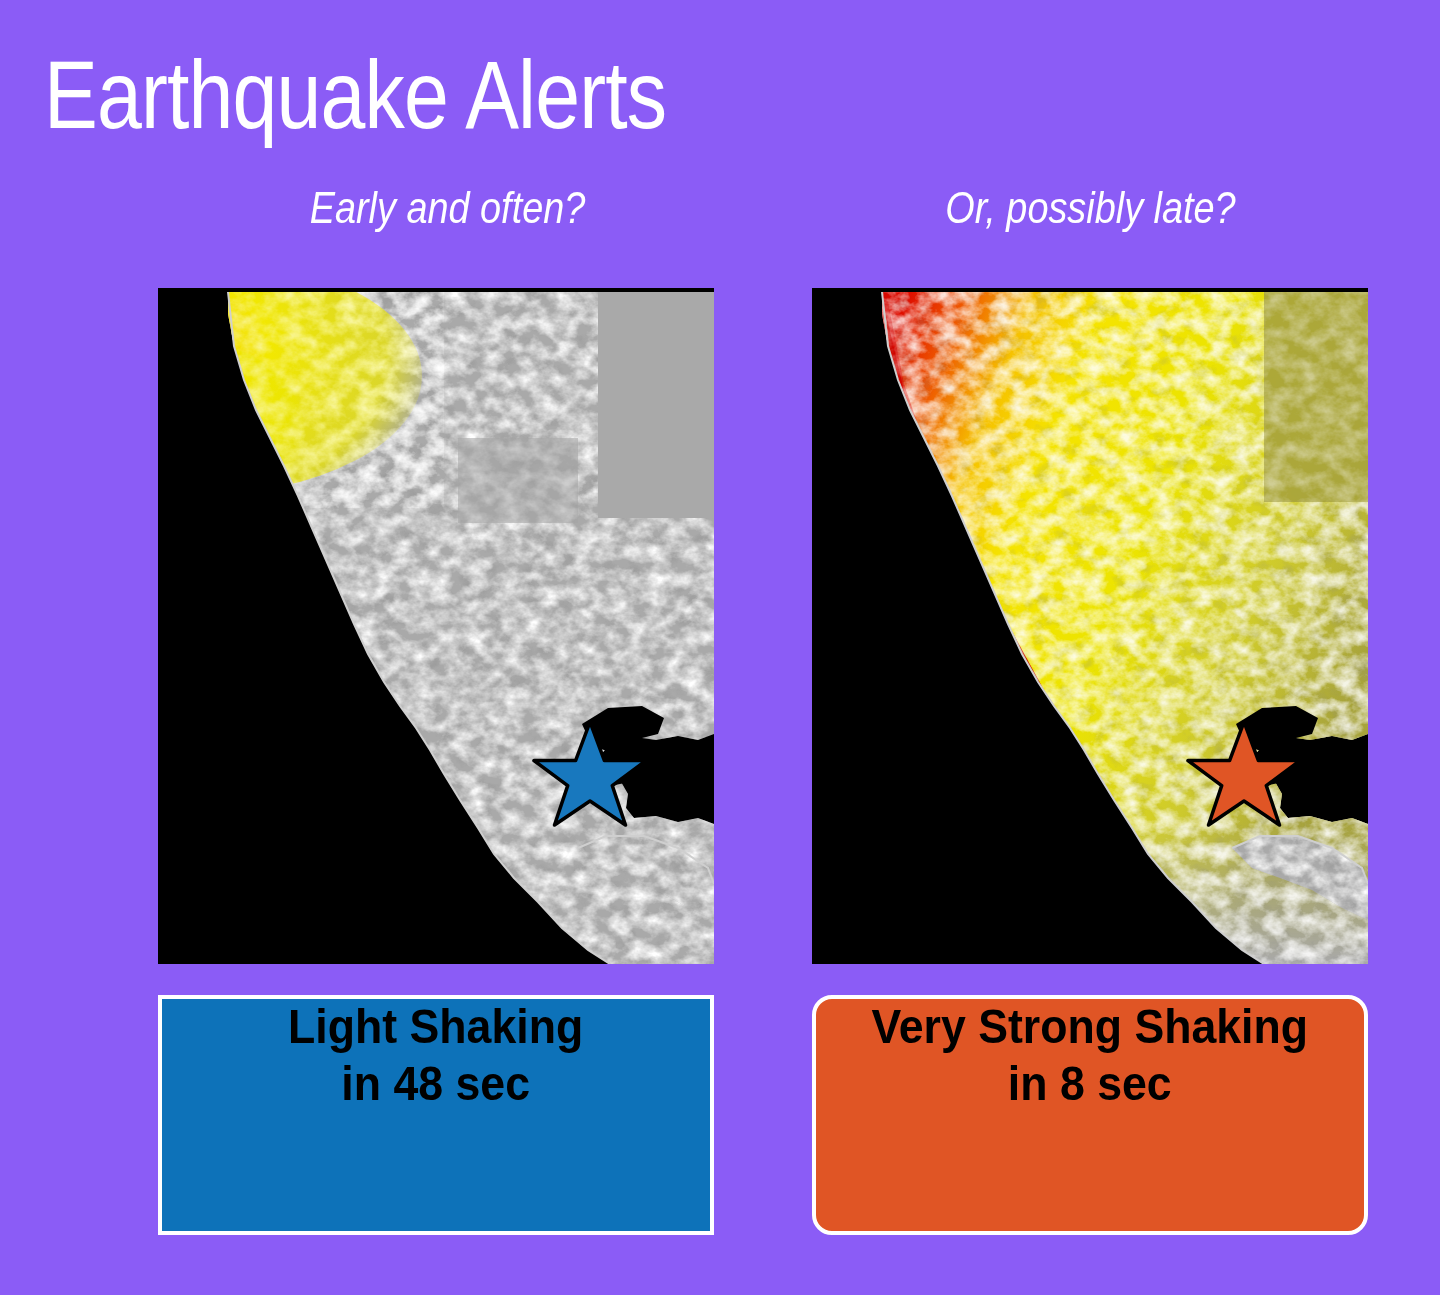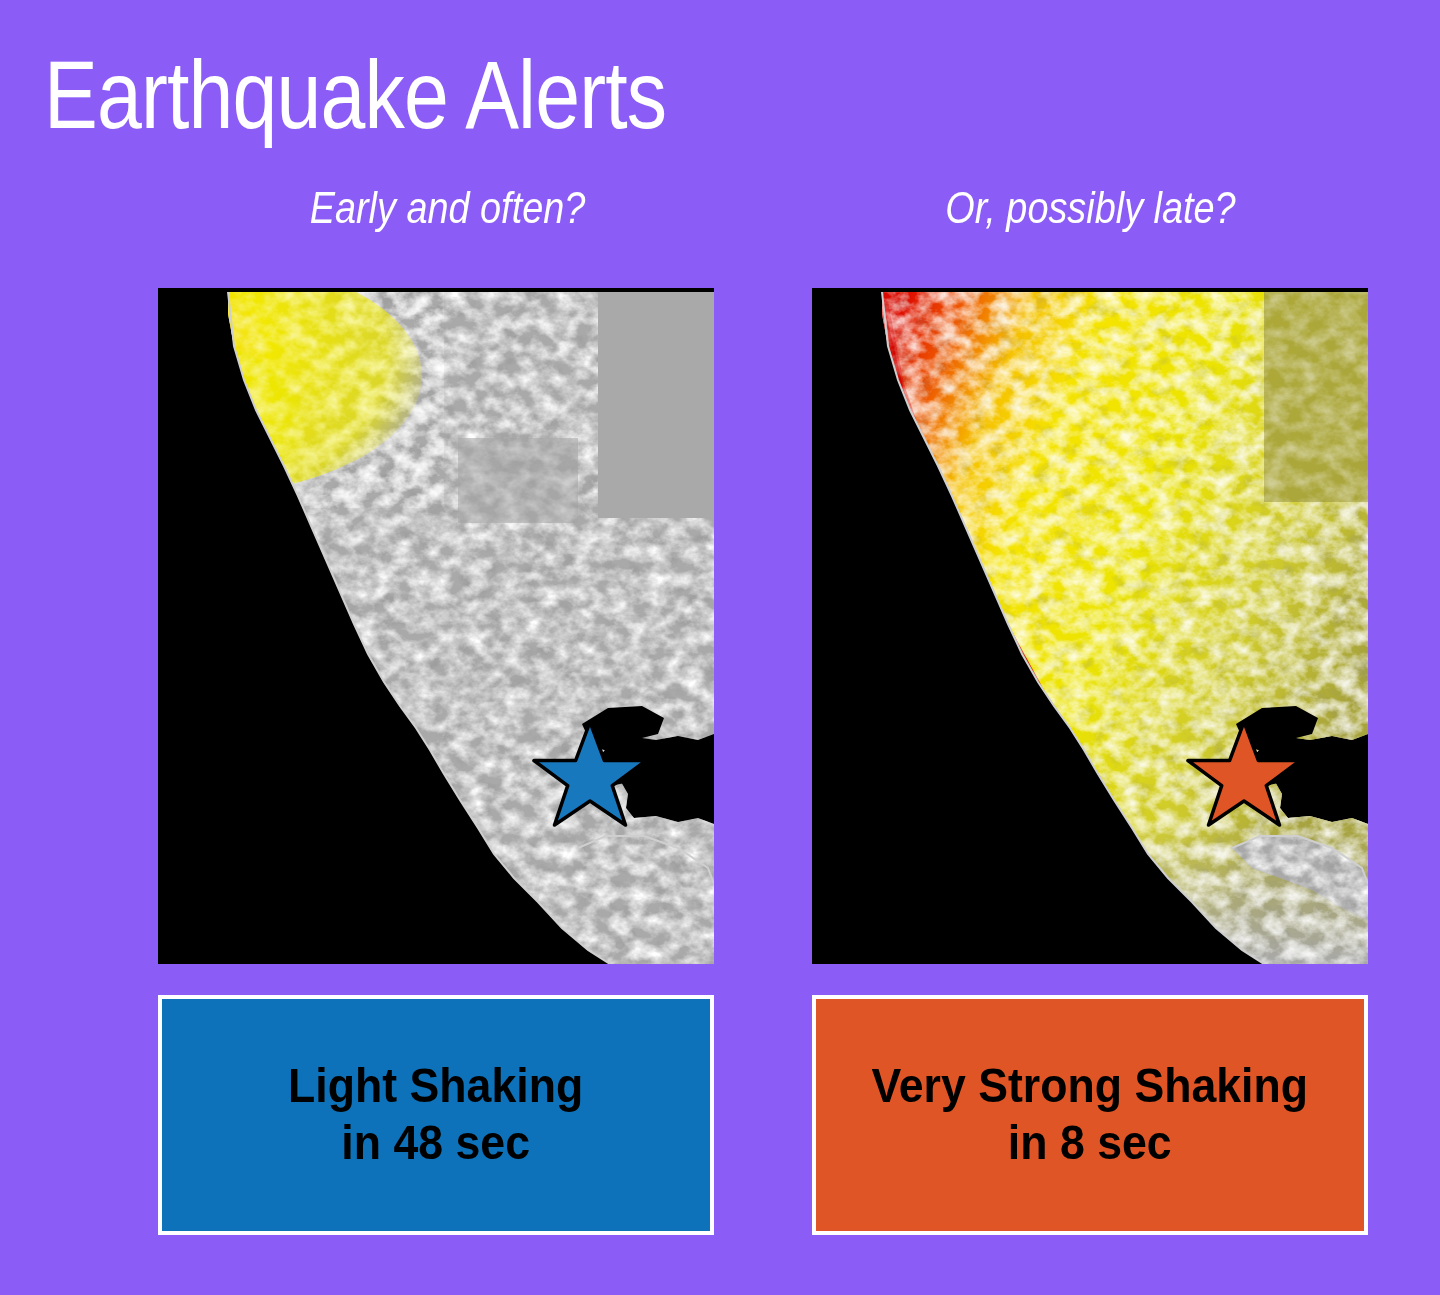--- a/index.html
+++ b/index.html
@@ -66,25 +66,24 @@
 
   
   .legend-box {
     position: absolute;
     top: 995px;
     width: 556px;
     height: 240px;
     border: 4px solid #ffffff;
     box-sizing: border-box;
     display: flex;
-    align-items: center;
     justify-content: center;
   }
   #legend-box-left  { left: 158px; background: #0d72b9; }
-  #legend-box-right { left: 812px; background: #e05525; }
+  #legend-box-right { left: 812px; background: #e05525; border-radius: 20px; }
 
   .legend-text {
     color: #000000;
     font-weight: bold;
     font-size: 48px;
     line-height: 1.18;
     text-align: center;
     transform: scaleX(0.93);
     white-space: nowrap;
   }

